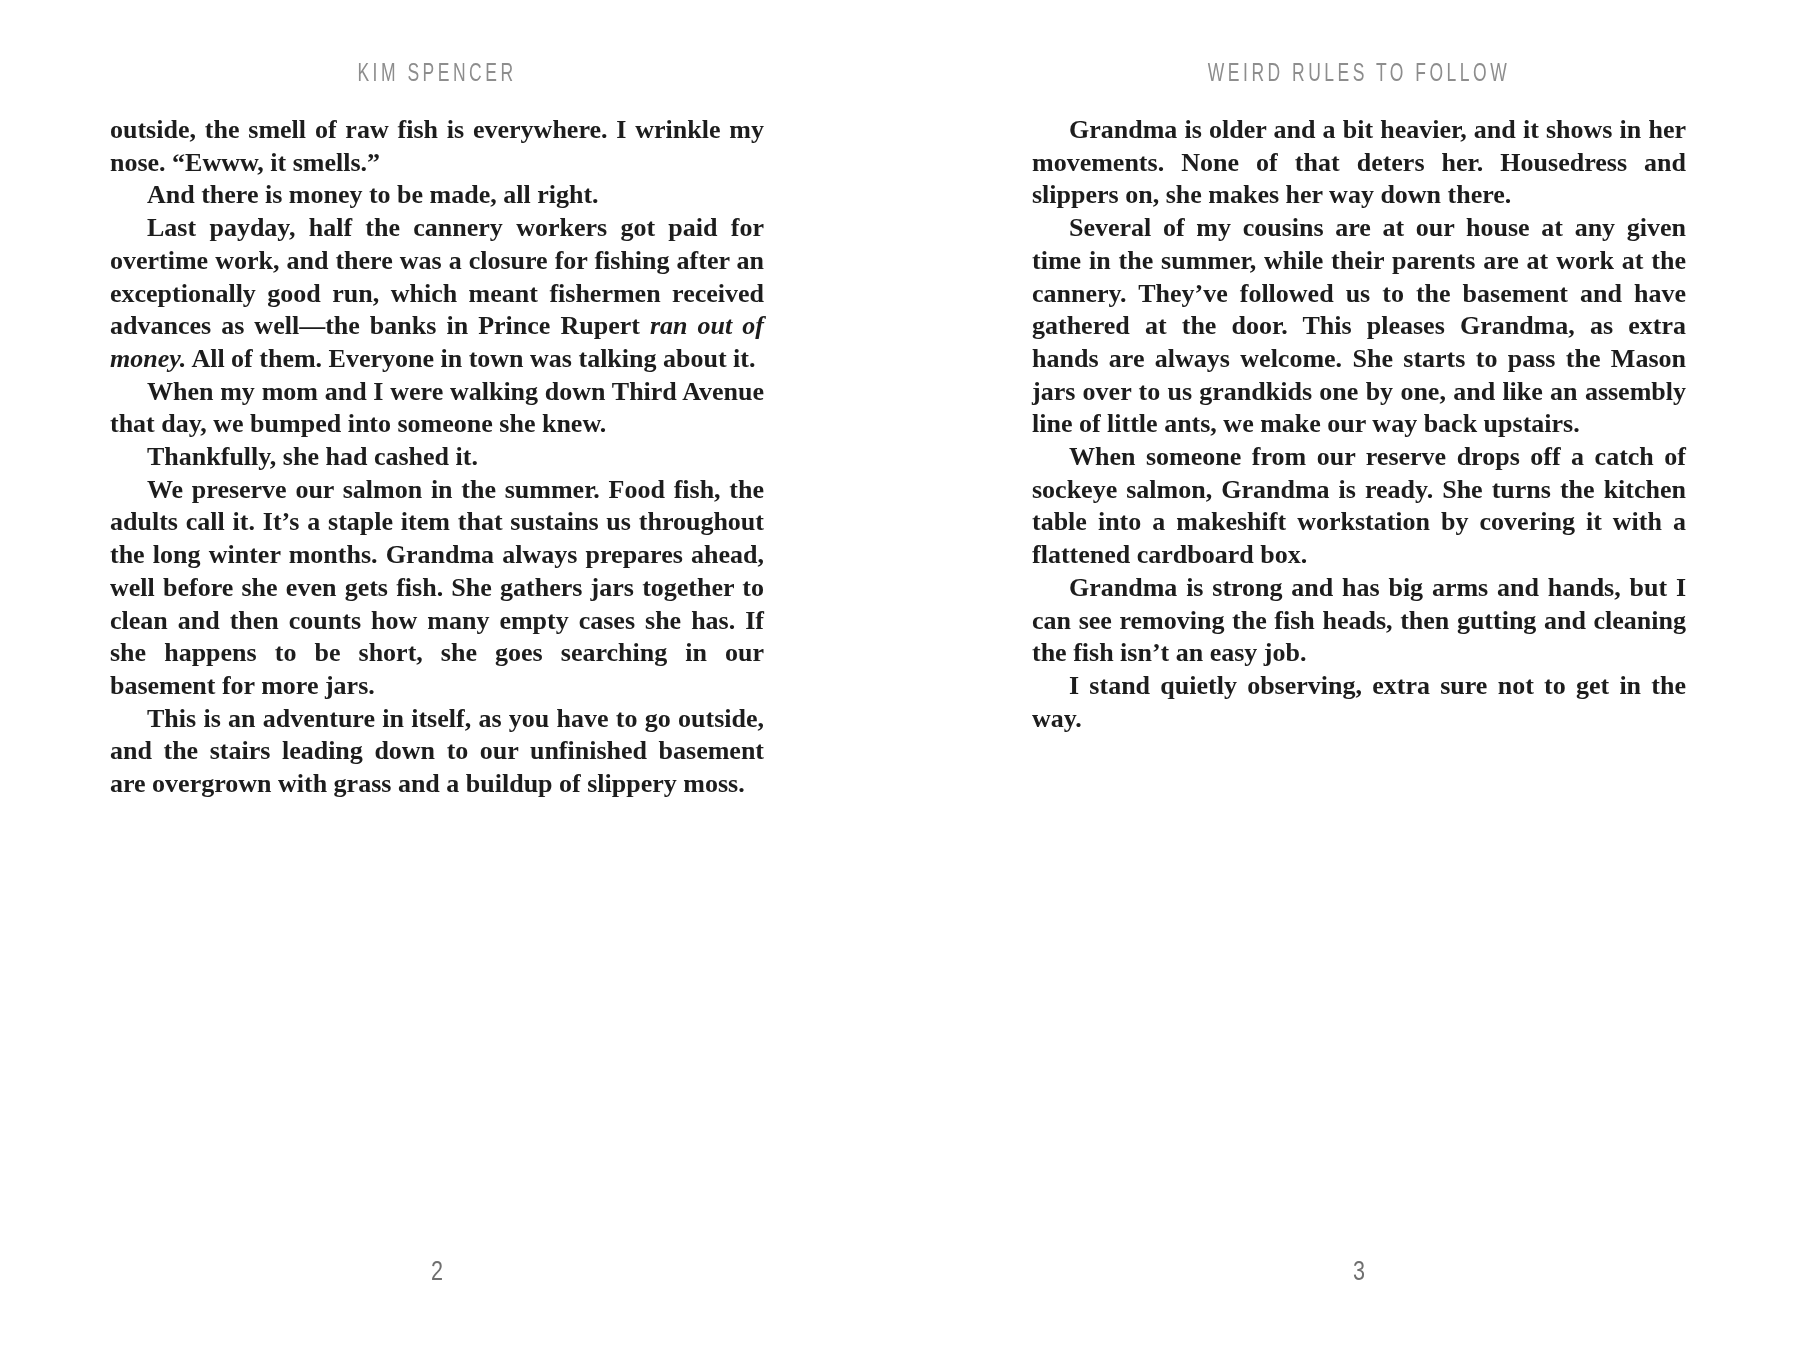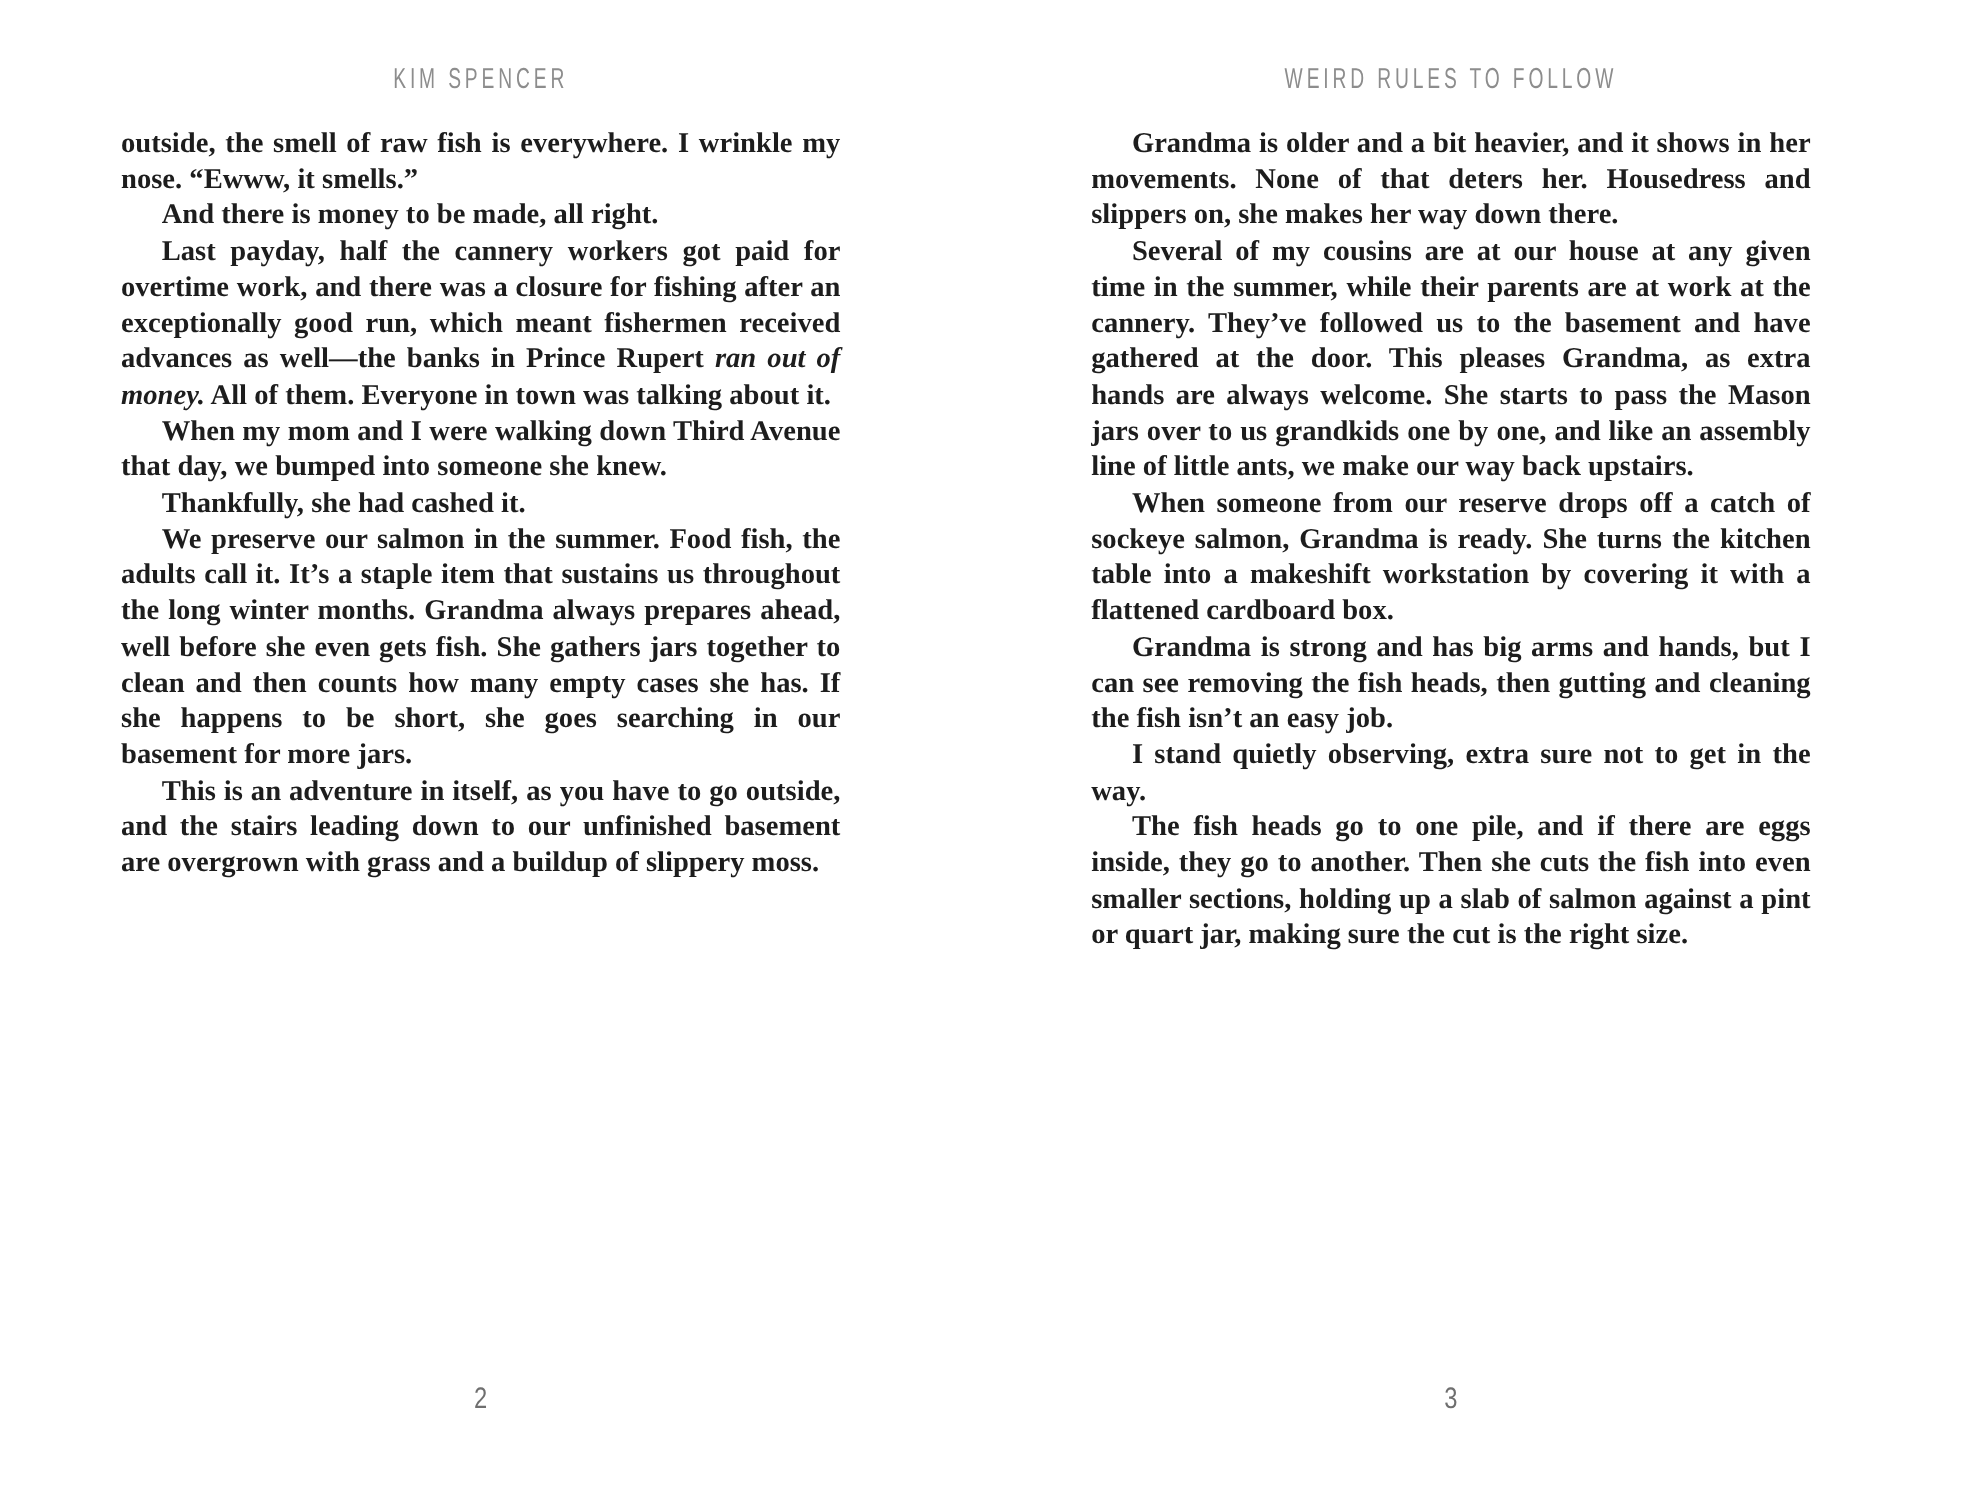--- a/index.html
+++ b/index.html
@@ -13,21 +13,21 @@
     position: relative;
     font-family: "Liberation Serif", "DejaVu Serif", serif;
     overflow: hidden;
   }
   .page {
     position: absolute;
     top: 0;
     height: 1008px;
   }
   .page.left  { left: 110px;  width: 654px; }
-  .page.right { left: 992px; width: 654px; }
+  .page.right { left: 1032px; width: 654px; }
 
   .running-head {
     position: absolute;
     top: 58px;
     left: 0;
     width: 100%;
     text-align: center;
     font-family: "Liberation Sans", sans-serif;
     font-size: 25px;
     letter-spacing: 5px;
@@ -82,16 +82,15 @@
 </div>
 
 <div class="page right">
   <div class="running-head">WEIRD RULES TO FOLLOW</div>
   <div class="page-body">
       <p class="para indent"><span>Grandma is older and a bit heavier, and it shows in her movements. None of that deters her. Housedress and slippers on, she makes her way down there.</span></p>
       <p class="para indent"><span>Several of my cousins are at our house at any given time in the summer, while their parents are at work at the cannery. They’ve followed us to the basement and have gathered at the door. This pleases Grandma, as extra hands are always welcome. She starts to pass the Mason jars over to us grandkids one by one, and like an assembly line of little ants, we make our way back upstairs.</span></p>
       <p class="para indent"><span>When someone from our reserve drops off a catch of sockeye salmon, Grandma is ready. She turns the kitchen table into a makeshift workstation by covering it with a flattened cardboard box.</span></p>
       <p class="para indent"><span>Grandma is strong and has big arms and hands, but I can see removing the fish heads, then gutting and cleaning the fish isn’t an easy job.</span></p>
       <p class="para indent"><span>I stand quietly observing, extra sure not to get in the way.</span></p>
-      <p class="para indent"><span>The fish heads go to one pile, and if there are eggs inside, they go to another. Then she cuts the fish into even smaller sections, holding up a slab of salmon against a pint or quart jar, making sure the cut is the right size.</span></p>
     </div>
   <div class="page-number">3</div>
 </div>
 
 </body></html>

